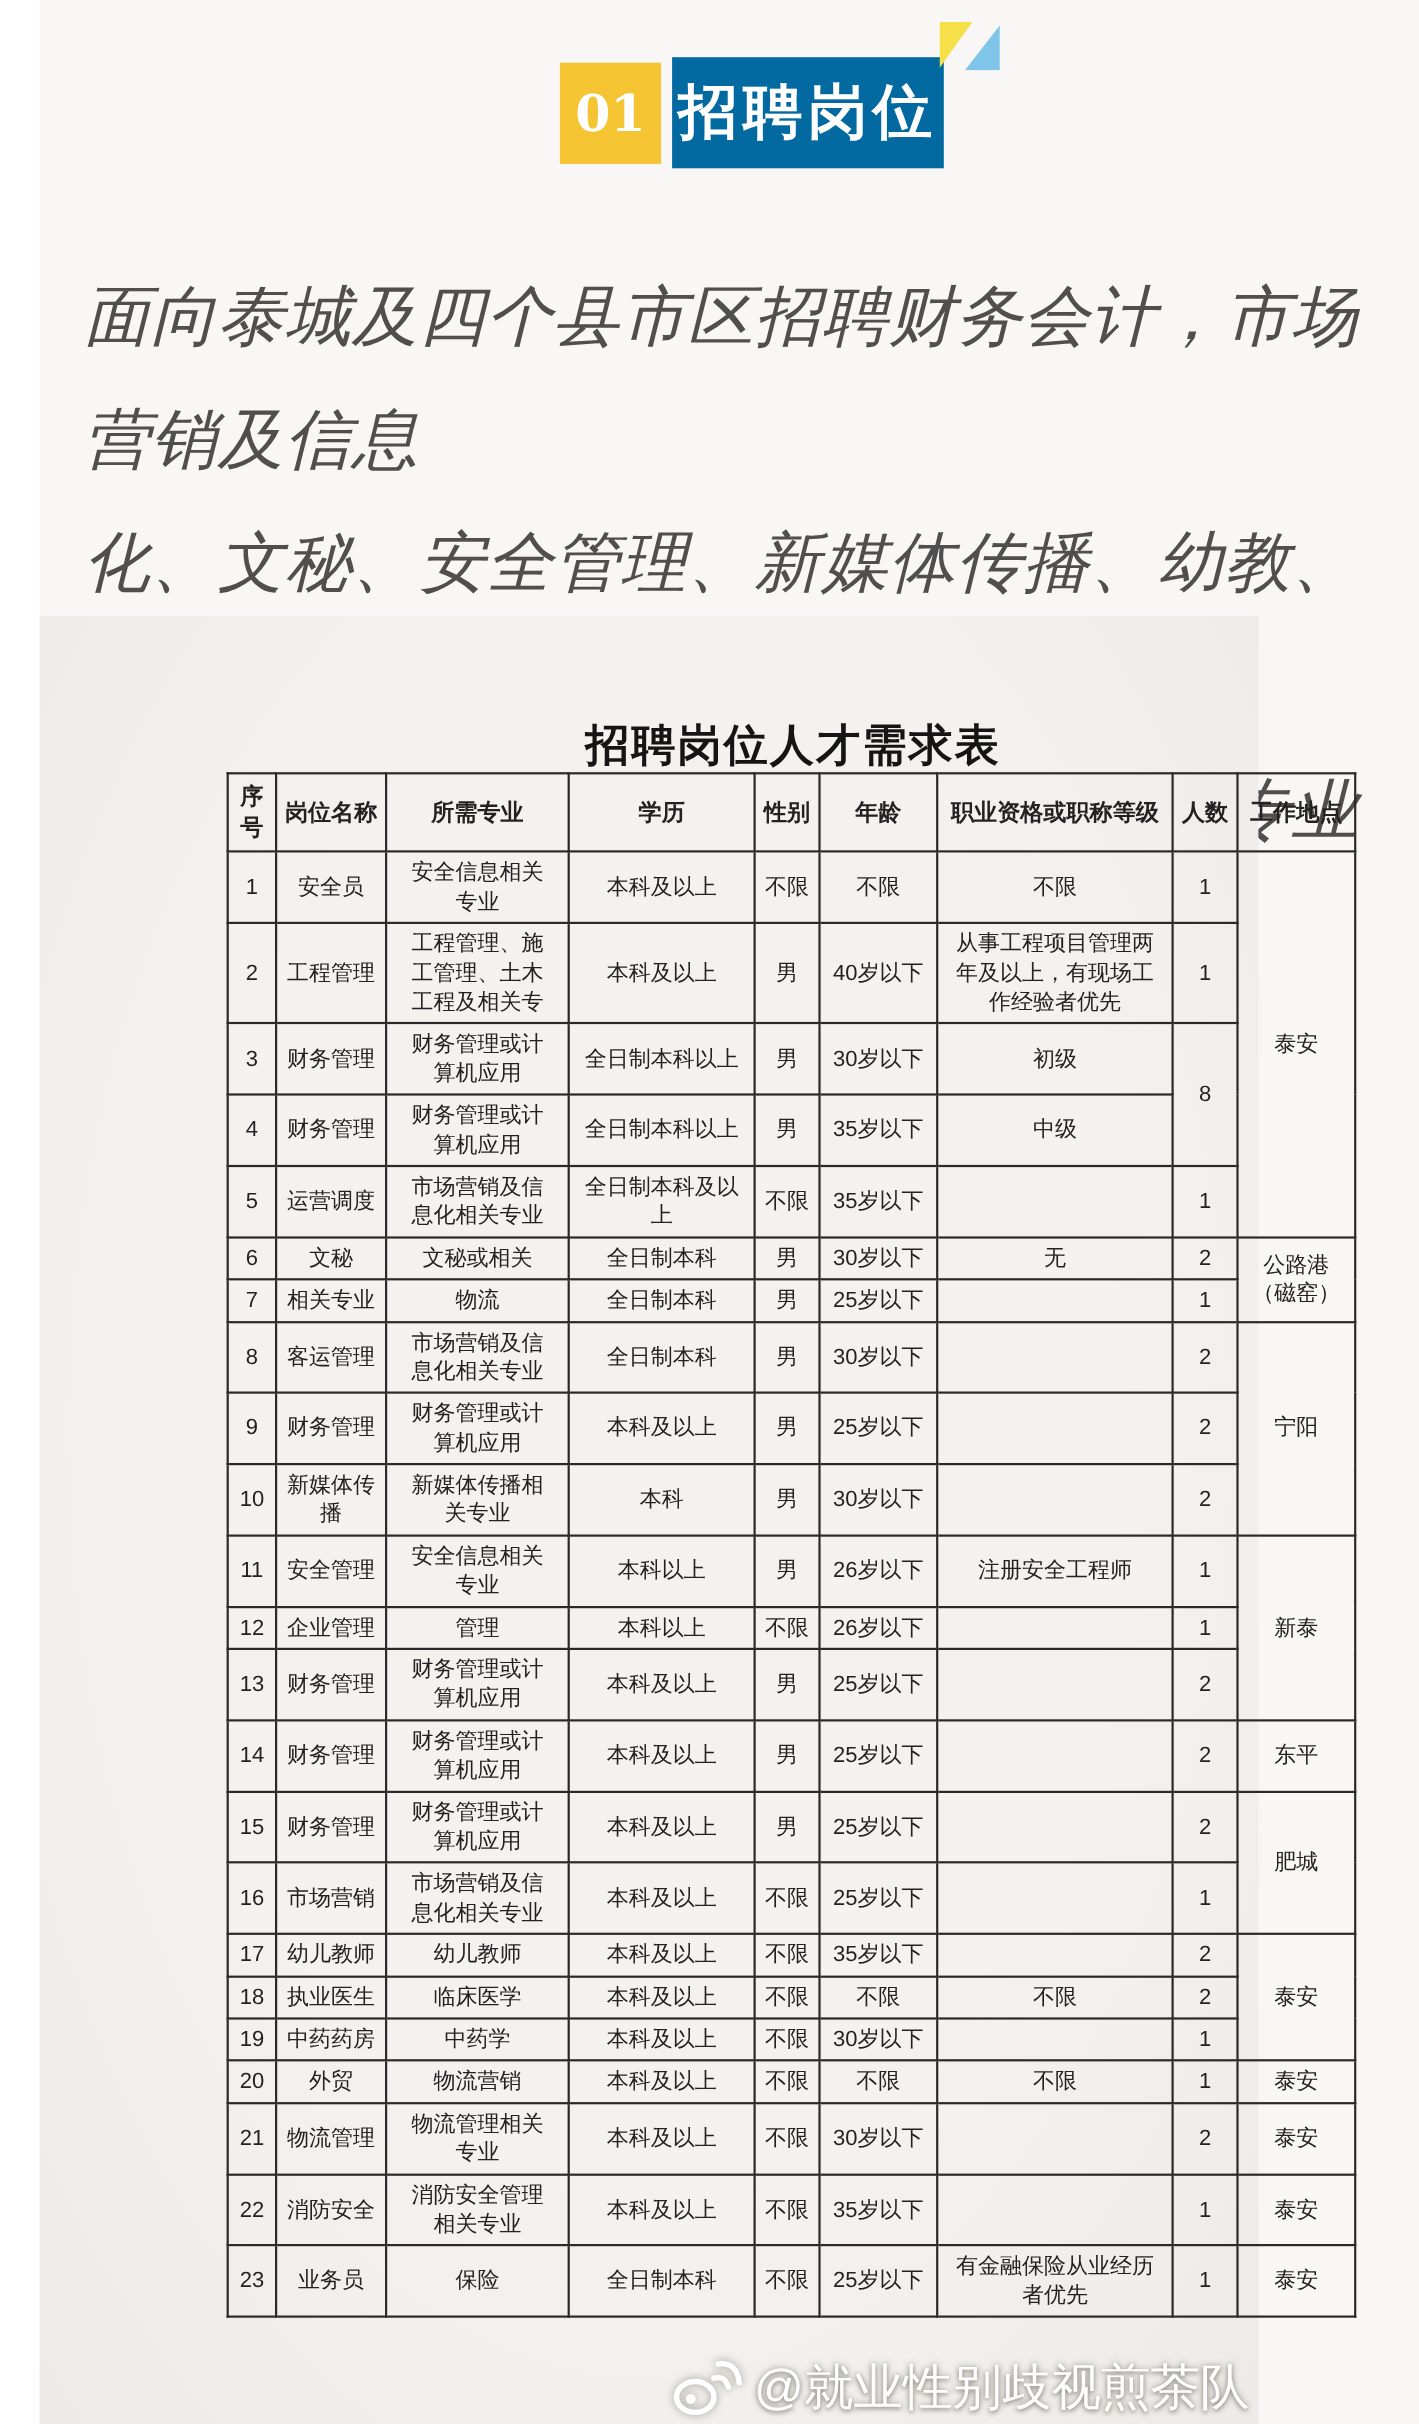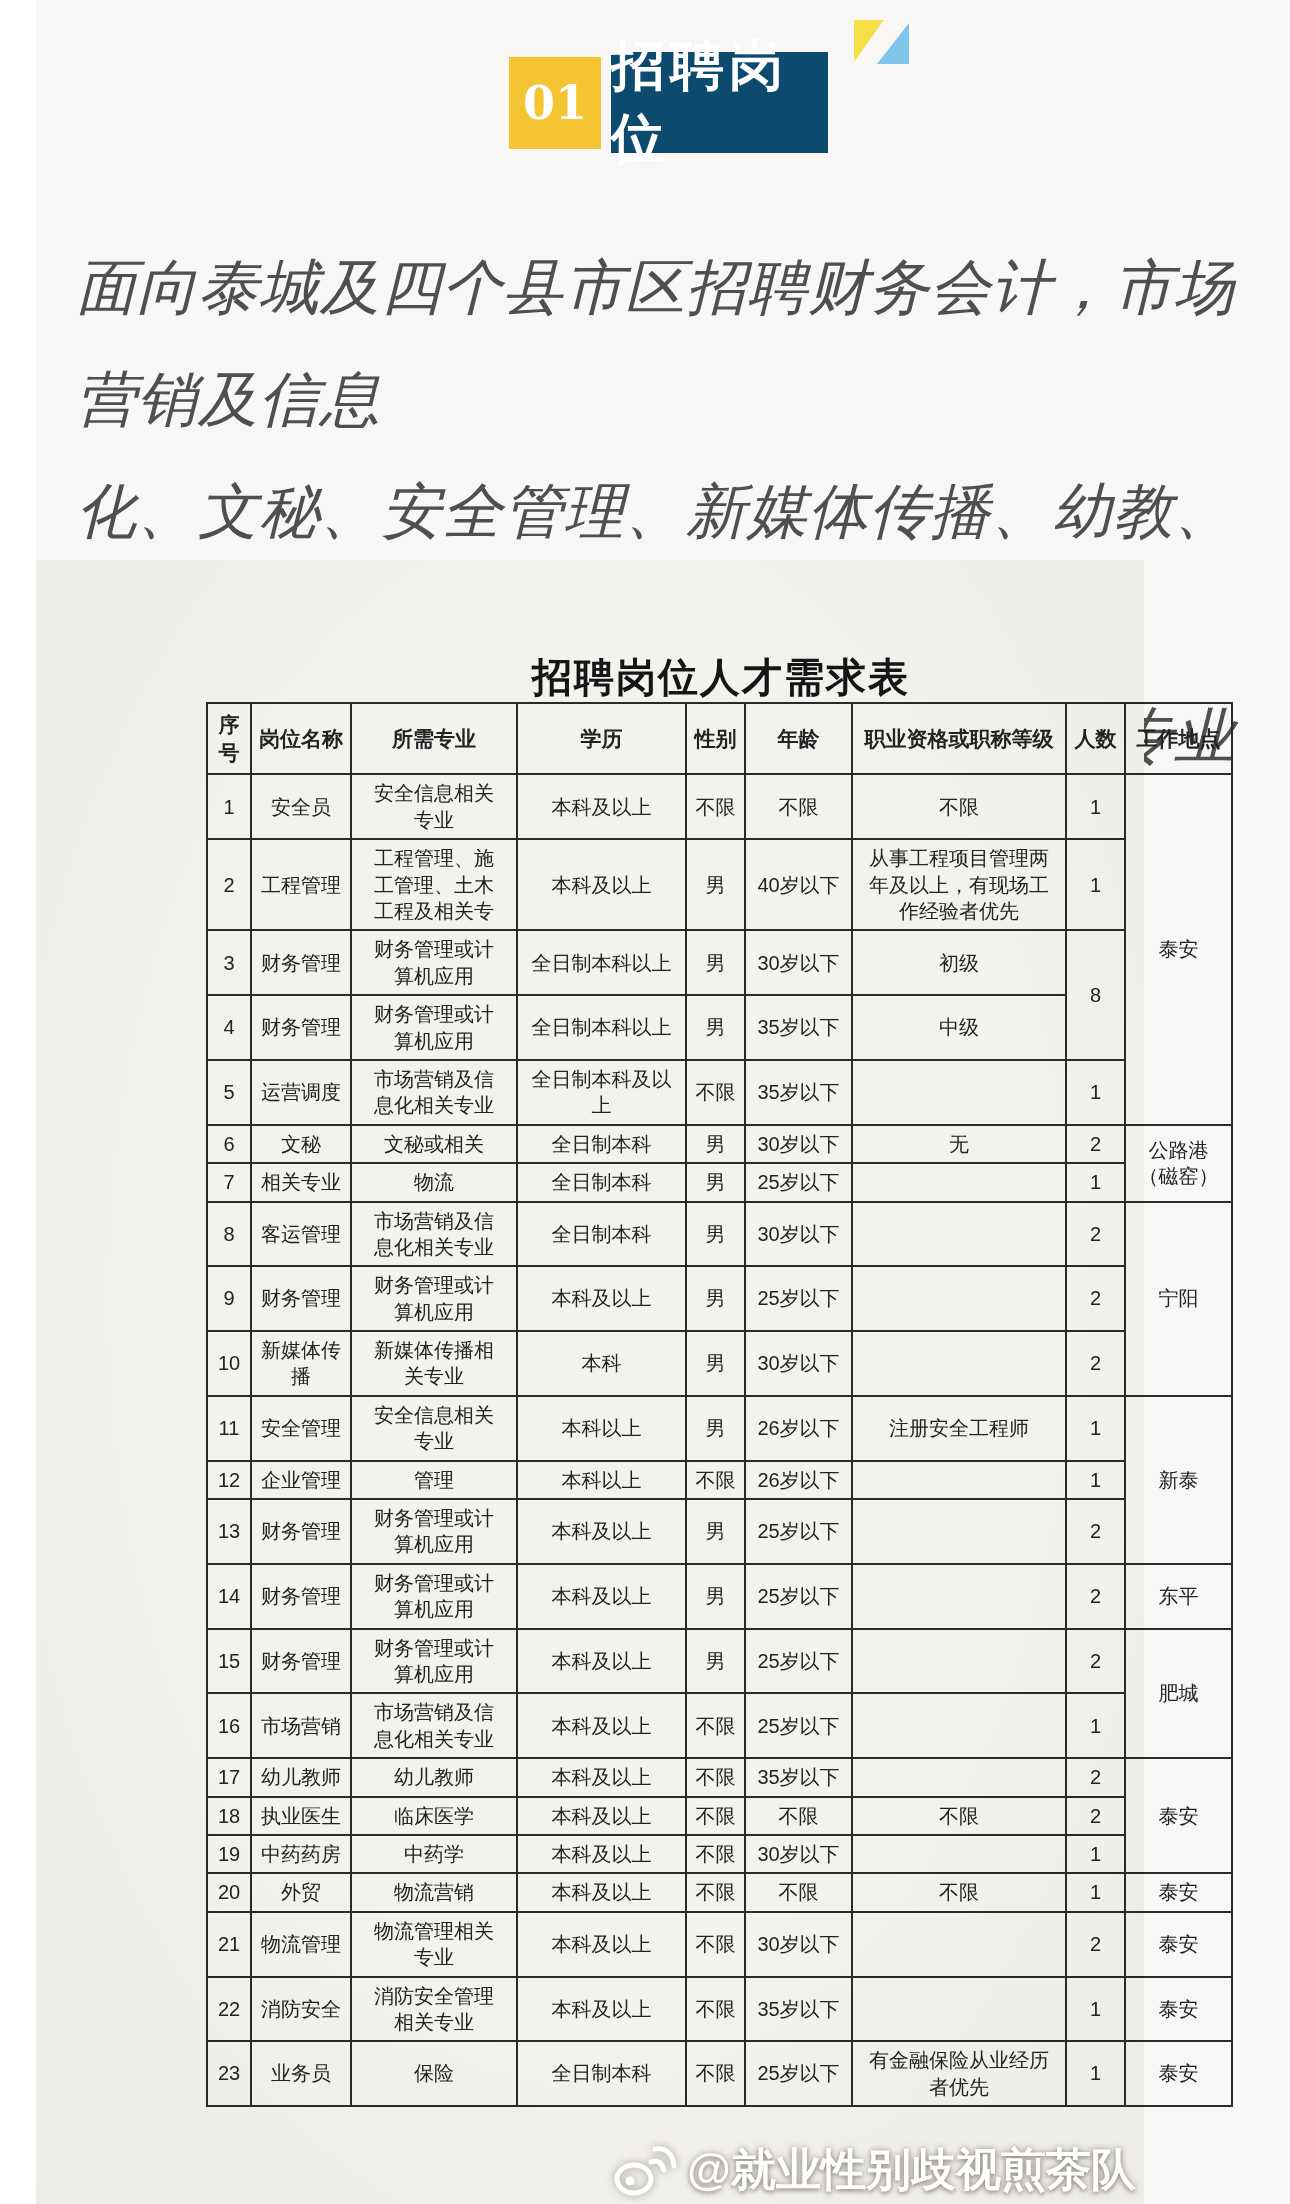--- a/index.html
+++ b/index.html
@@ -4,22 +4,22 @@
 <style>
   html,body{margin:0;padding:0;}
   body{width:1290px;height:2204px;overflow:hidden;
        font-family:"Liberation Sans","DejaVu Sans",sans-serif;}
   .page{position:relative;width:1290px;height:2204px;background:#f8f7f5;margin-left:36px;}
 
   
   .num-box{position:absolute;left:473px;top:57px;width:92px;height:92px;
            background:#f4c433;display:flex;align-items:center;justify-content:center;
            color:#fff;font-family:"DejaVu Serif",serif;font-weight:bold;font-size:46px;}
-  .title-box{position:absolute;left:575px;top:52px;width:217px;height:101px;
-           background:#0c4a6e;display:flex;align-items:center;
+  .title-box{position:absolute;left:575px;top:52px;width:247px;height:101px;
+           background:#0369a1;display:flex;align-items:center;justify-content:center;
            color:#fff;font-weight:bold;font-size:54px;letter-spacing:5px;}
   .tri{position:absolute;}
   .tri-yellow{left:818px;top:20px;width:30px;height:42px;background:#f6e04a;
            clip-path:polygon(0 0,100% 0,0 100%);}
   .tri-blue{left:841px;top:23px;width:32px;height:41px;background:#7ec5e9;
            clip-path:polygon(100% 0,100% 100%,0 100%);}
 
   
   .intro{position:absolute;left:40px;top:232px;width:1218px;
          font-size:60px;line-height:1.87;color:#4f4f4f;letter-spacing:1px;
@@ -35,21 +35,21 @@
          border-collapse:collapse;table-layout:fixed;
          font-size:20px;color:#222;}
   table.req th,table.req td{border:2px solid #2a2a2a;text-align:center;
          vertical-align:middle;padding:5px 2px;line-height:1.32;
          white-space:pre-line;overflow:hidden;}
   table.req th{font-weight:600;font-size:21px;padding:7px 2px;}
   table.req td{font-weight:400;}
 
   
   .watermark{position:absolute;right:8px;bottom:4px;display:flex;
-         align-items:center;gap:10px;color:#fff;font-weight:bold;font-size:45px;
+         align-items:center;gap:10px;color:#fff;font-weight:normal;font-size:45px;
          text-shadow:0 0 6px rgba(140,135,125,.85),0 2px 4px rgba(120,115,105,.6);}
   .watermark svg{filter:drop-shadow(0 0 4px rgba(140,135,125,.8));}
 </style>
 </head>
 <body>
 
 <div class="page">
 
   <div class="num-box">
     <span>01</span>

